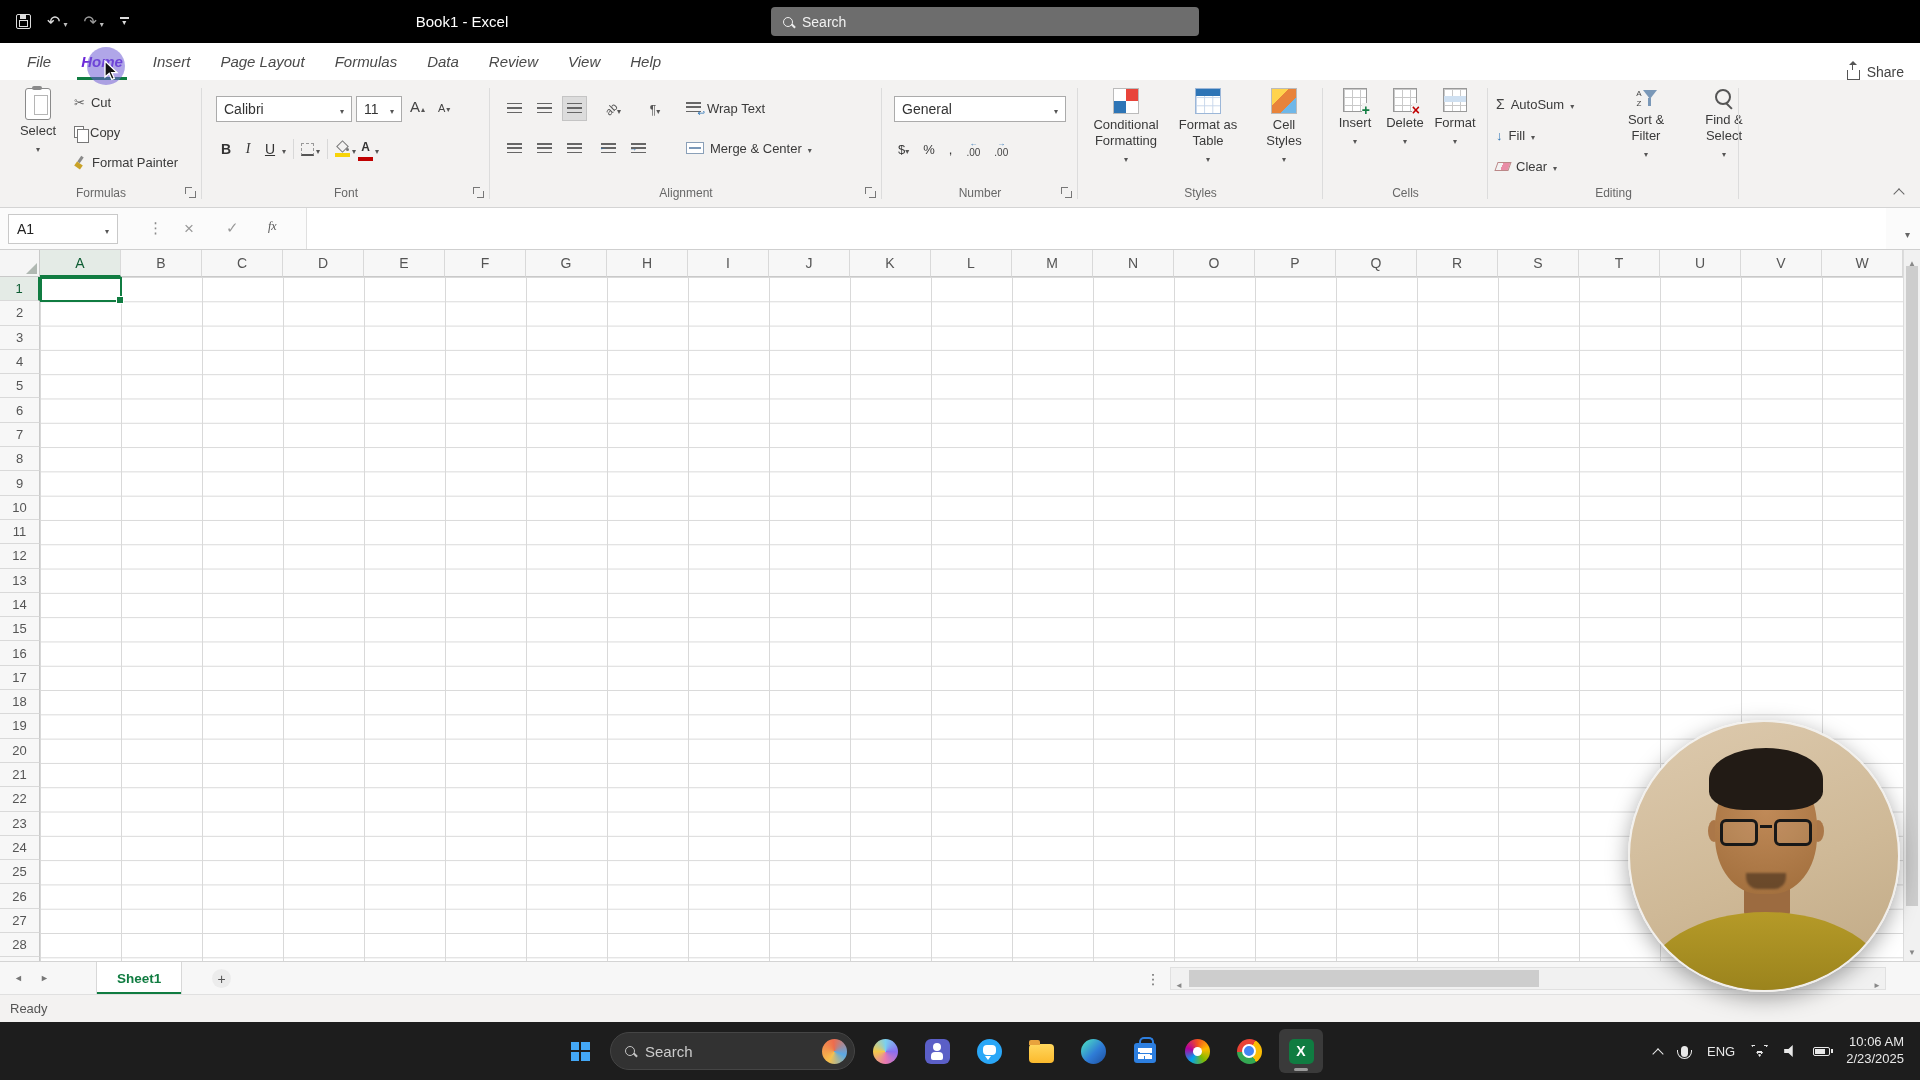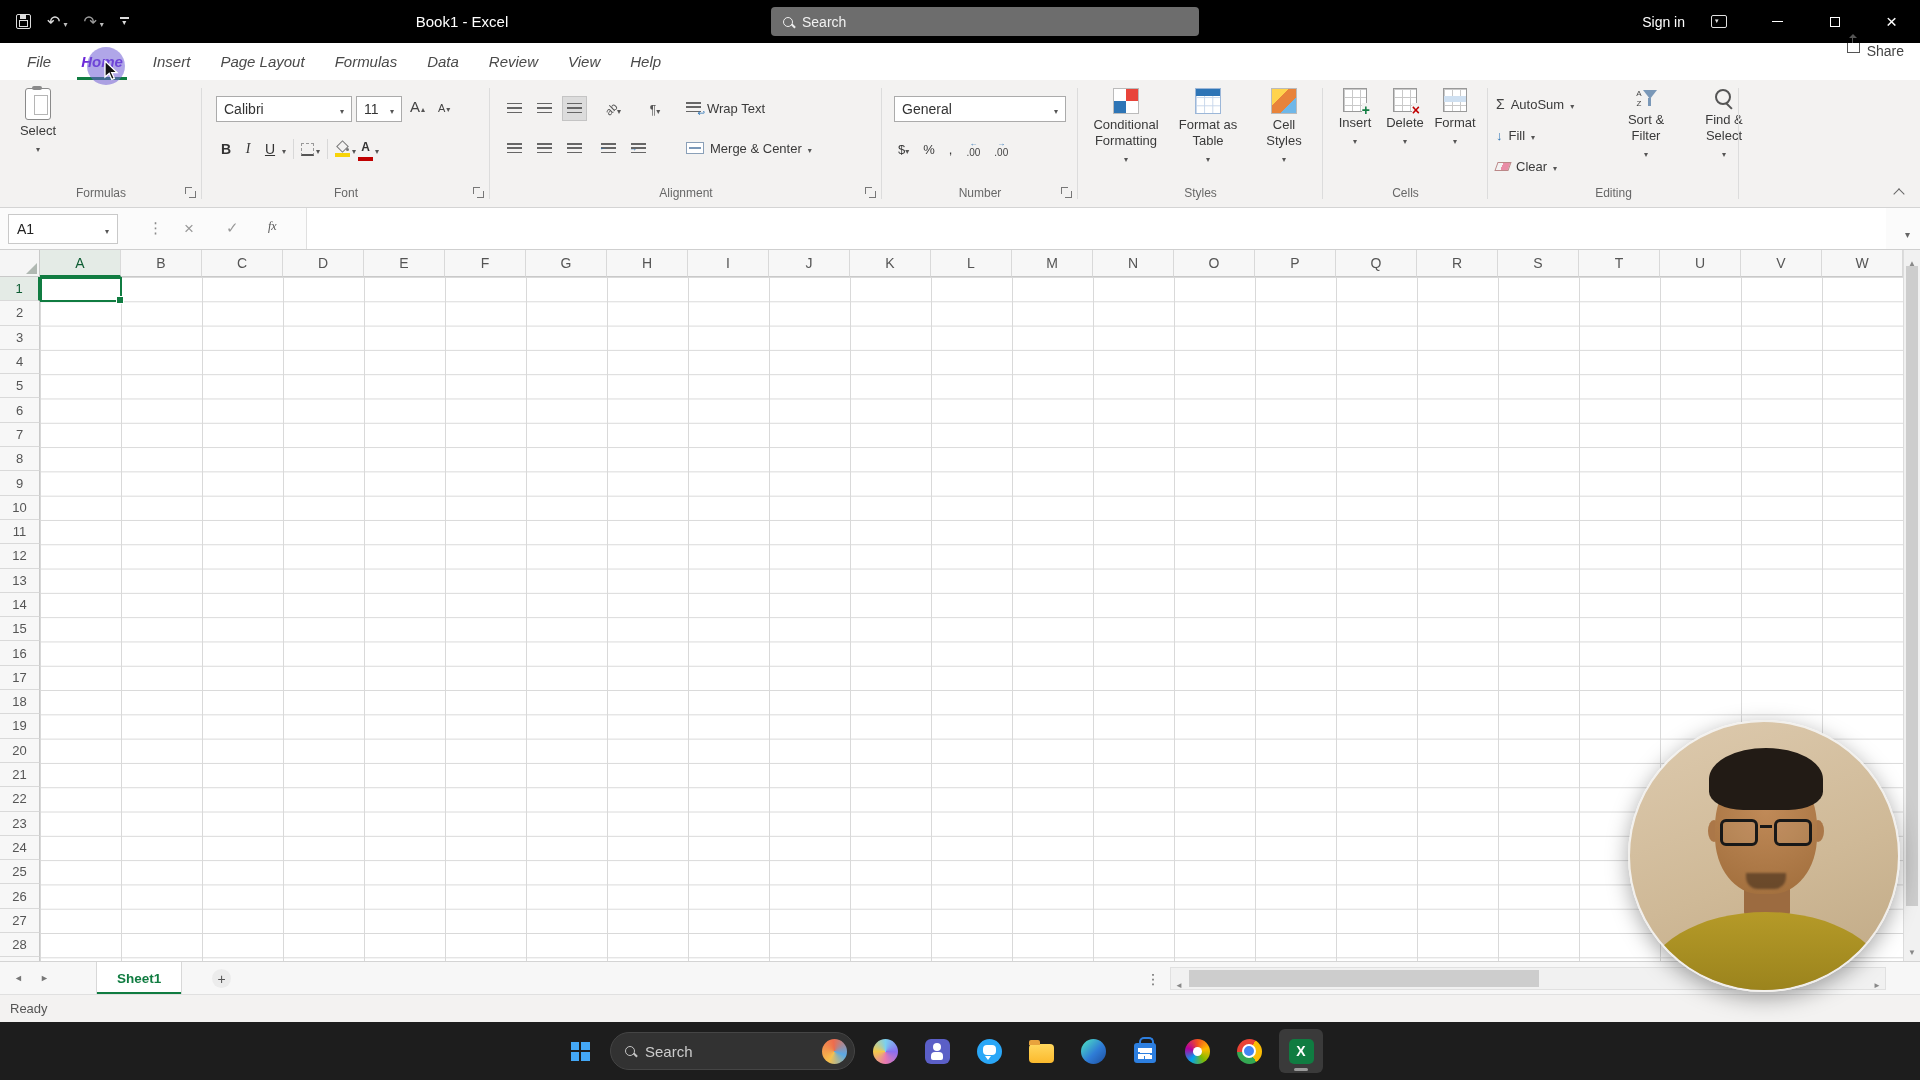--- a/index.html
+++ b/index.html
@@ -33,21 +33,21 @@
   .i-min { width:11px; height:1.5px; background:#fff; display:inline-block; }
   .i-max { width:10px; height:10px; border:1.3px solid #fff; display:inline-block; }
   .i-close::before { content:"×"; font-size:19px; line-height:1; }
 
   
   .tabsrow { position:absolute; left:0; top:43px; width:1920px; height:37px; background:#fff; }
   .tab-list { display:flex; align-items:stretch; height:37px; padding-left:12px; }
   .rtab { padding:0 15px; font-size:15px; color:#4a4a4a; display:flex; align-items:center; position:relative; white-space:nowrap;font-style:italic; }
   .rtab.active { color:#6d28d9; font-weight:bold; }
   .rtab.active::after { content:""; position:absolute; left:11px; right:11px; bottom:0; height:3px; background:#107C41; }
-  .share-btn { position:absolute; right:16px; top:0; height:37px; display:flex; align-items:flex-start; gap:7px; font-size:14px; color:#444; }
+  .share-btn { position:absolute; right:16px; top:0; height:37px; display:flex; align-items:flex-end; gap:7px; font-size:14px; color:#444; }
   .share-ic { width:13px; height:10px; border:1.4px solid #555; border-top:none; position:relative; }
   .share-ic::before { content:""; position:absolute; left:4px; top:-7px; width:1.4px; height:7px; background:#555; }
   .share-ic::after { content:""; position:absolute; left:1.5px; top:-9px; border-left:4px solid transparent; border-right:4px solid transparent; border-bottom:4px solid #555; }
 
   .click-halo { position:absolute; left:87px; top:47px; width:38px; height:38px; border-radius:50%; background:rgba(112,92,214,0.55); z-index:98; }
   .cursor { position:absolute; left:102px; top:60px; z-index:99; }
 
   
   .ribbon { position:absolute; left:0; top:80px; width:1920px; height:128px; background:#f3f2f1; border-bottom:1px solid #d4d4d4; }
   .group { position:absolute; top:0; height:127px; }
@@ -312,33 +312,20 @@
       </span>
     <span class="qbtn">
         <span class="i-cust"></span>
       </span>
   </div>
   <div class="tb-title">Book1 - Excel</div>
   <div class="tb-search">
     <span class="mag"></span>
     <span>Search</span>
   </div>
-  <div class="tb-right">
-    <span class="signin">Sign in</span>
-    <span class="tb-opt"></span>
-    <span class="winbtn">
-        <span class="i-min"></span>
-      </span>
-    <span class="winbtn">
-        <span class="i-max"></span>
-      </span>
-    <span class="winbtn">
-        <span class="i-close"></span>
-      </span>
-  </div>
 </div>
 
 <div class="tabsrow">
   <div class="tab-list">
     <div class="rtab">File</div>
   <div class="rtab active">Home</div>
       <div class="rtab">Insert</div>
       <div class="rtab">Page Layout</div>
       <div class="rtab">Formulas</div>
       <div class="rtab">Data</div>
@@ -356,20 +343,34 @@
     <polygon points="3,1 3,17 7.2,13.4 9.8,19.4 12.3,18.3 9.7,12.6 15,12.6" fill="#111" stroke="#fff" stroke-width="1.3"></polygon>
   </svg>
 
 <div class="ribbon">
 
   <div class="group g-clipboard">
     <div class="bigbtn paste-btn">
       <span class="i-paste"></span>
       <span>Select</span>
       <span class="dd"></span>
+    </div>
+    <div class="clip-stack">
+      <div class="sbtn">
+          <span class="i-cut"></span>
+          <span>Cut</span>
+        </div>
+      <div class="sbtn">
+          <span class="i-copy"></span>
+          <span>Copy</span>
+        </div>
+      <div class="sbtn">
+          <span class="i-brush"></span>
+          <span>Format Painter</span>
+        </div>
     </div>
     <div class="glabel">Formulas</div>
     <span class="launcher"></span>
   </div>
 
   <div class="group g-font">
     <div class="combo font-name">
         <span>Calibri</span>
         <span class="dd"></span>
       </div>
@@ -708,13 +709,25 @@
           <span class="ic ic-photos"></span>
         </div>
         <div class="app">
           <span class="ic ic-chrome"></span>
         </div>
         <div class="app active">
           <span class="ic ic-excel"></span>
         </div>
       </div>
   </div>
+  <div class="tray">
+    <span class="tray-chv"></span>
+    <span class="mic"></span>
+    <span>ENG</span>
+    <span class="wifi"></span>
+    <span class="vol"></span>
+    <span class="batt"></span>
+    <div class="clock">
+      <div>10:06 AM</div>
+      <div>2/23/2025</div>
+    </div>
+  </div>
 </div>
 
 </body></html>

